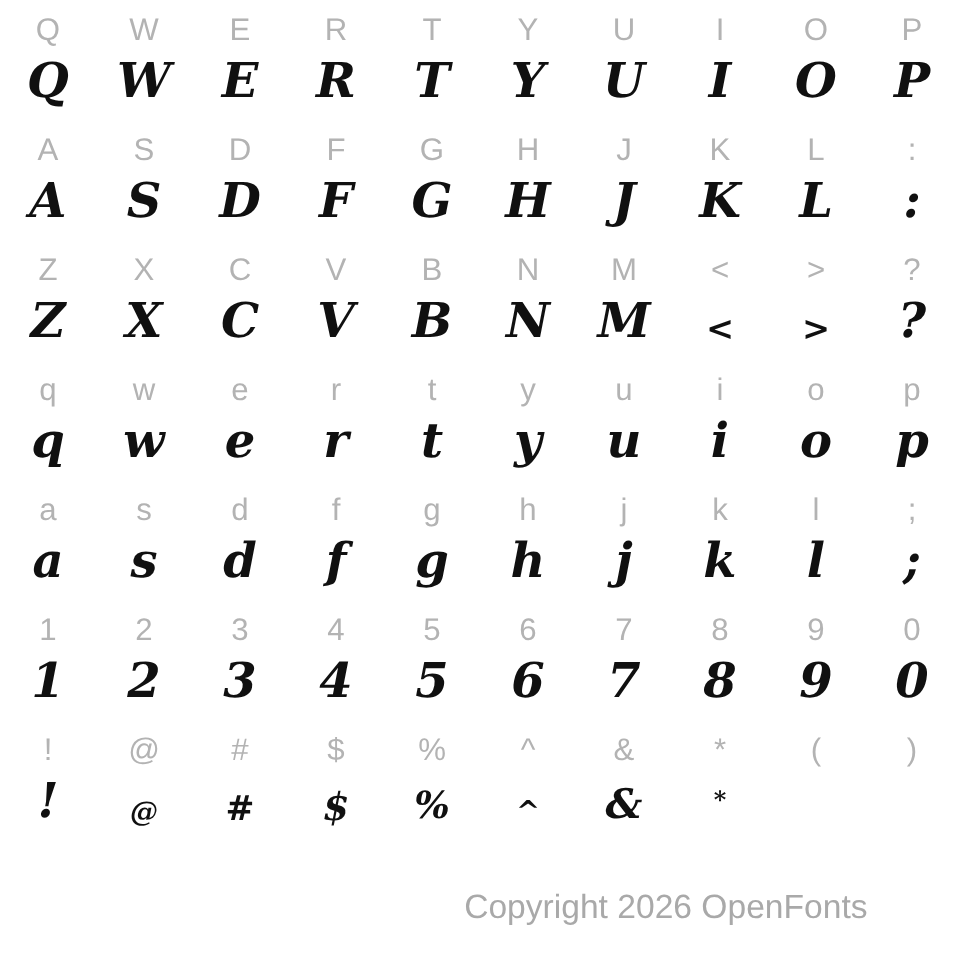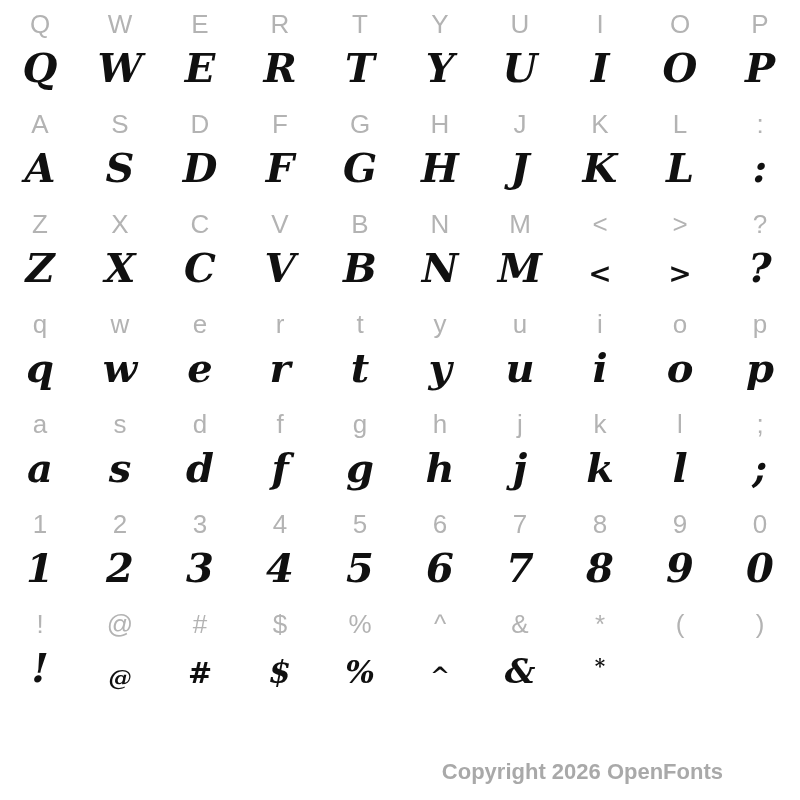--- a/index.html
+++ b/index.html
@@ -23,23 +23,23 @@
     font-family:"Liberation Sans", sans-serif;
     font-size:26px;color:var(--ref);
   }
   .preview-line{
     height:51px;
     font-family:"DejaVu Serif", serif;
     font-style:italic;font-weight:bold;
     font-size:40px;color:var(--glyph);
   }
   .footer{
-    position:absolute;top:759px;right:77px;
+    position:absolute;top:740px;right:77px;
     font-family:"Liberation Sans", sans-serif;
-    font-size:22px;color:var(--footer);white-space:nowrap;font-weight:bold;
+    font-size:28px;color:var(--footer);white-space:nowrap;
   }
 </style>
 </head>
 <body>
 
 <div class="page">
   <div class="grid">
       <div class="group">
         <div class="line ref-line">
           <span class="cell">Q</span>

